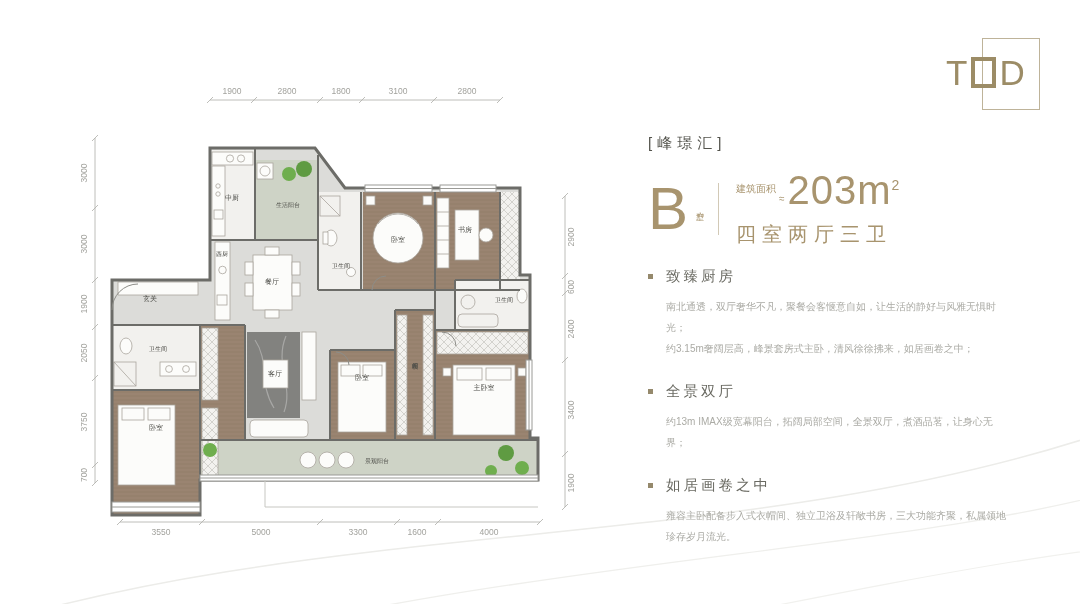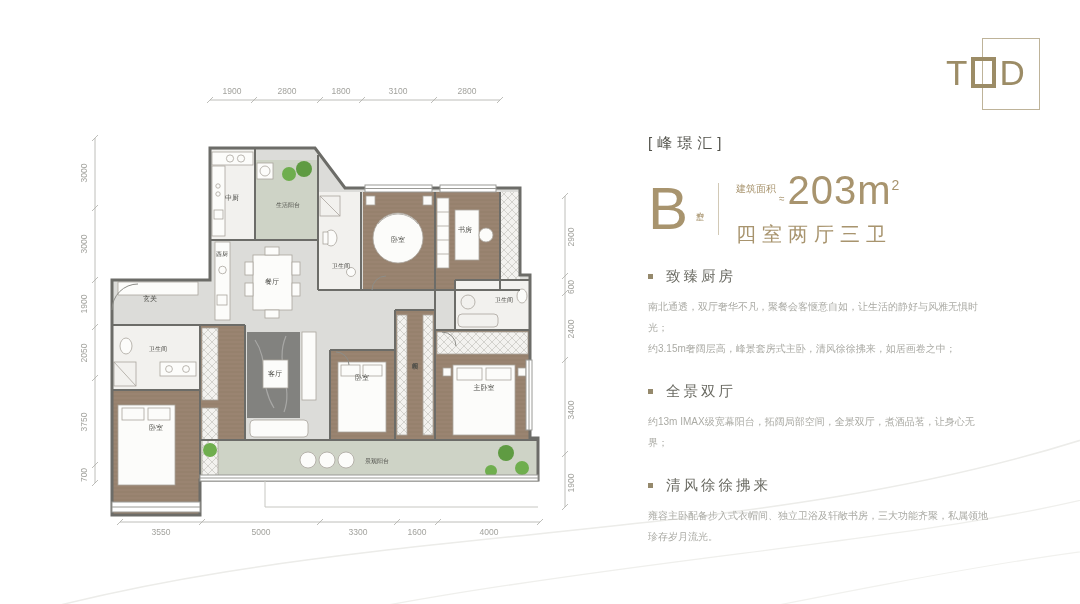--- a/index.html
+++ b/index.html
@@ -28,21 +28,21 @@
   .area-label{font-size:10px;margin-bottom:16px;}
   .area-approx{font-size:10px;margin:0 3px 6px 3px;}
   .area-value{font-size:40px;font-weight:400;letter-spacing:1px;}
   .area-sup{font-size:14px;margin-bottom:18px;}
   .rooms-summary{font-size:20px;color:#a8946e;letter-spacing:6px;margin-top:11px;}
   .features{margin-top:26px;}
   .feature{margin-bottom:23px;}
   .feature-title-row{display:flex;align-items:center;}
   .bullet{width:5px;height:5px;background:#95896c;margin-right:13px;flex:0 0 auto;}
   .feature-title{font-size:14.5px;color:#6a6a62;letter-spacing:3px;}
-  .feature-body{margin:10px 0 0 0;font-size:10px;color:#ababa5;line-height:2.1;width:342px;}
+  .feature-body{margin:10px 0 0 18px;font-size:10px;color:#ababa5;line-height:2.1;width:342px;}
 
   
   .logo{position:absolute;left:946px;top:38px;width:100px;height:78px;}
   .logo-frame{position:absolute;left:36px;top:0;width:56px;height:70px;border:1px solid #beb399;}
   .logo-letters{position:absolute;left:0;top:17px;display:flex;align-items:center;
                 font-size:35px;color:#9c8c66;font-weight:500;letter-spacing:1px;line-height:1;}
   .logo-square{display:inline-block;width:17px;height:23px;border:4px solid #9c8c66;margin:0 3px;}
 </style>
 </head>
 <body>
@@ -349,21 +349,21 @@
         <span class="bullet"></span>
         <span class="feature-title">全景双厅</span>
       </div>
       <div class="feature-body">
         <div>约13m IMAX级宽幕阳台，拓阔局部空间，全景双厅，煮酒品茗，让身心无界；</div>
       </div>
     </div>
     <div class="feature">
       <div class="feature-title-row">
         <span class="bullet"></span>
-        <span class="feature-title">清风徐徐拂来</span>
+        <span class="feature-title">如居画卷之中</span>
       </div>
       <div class="feature-body">
         <div>雍容主卧配备步入式衣帽间、独立卫浴及轩敞书房，三大功能齐聚，私属领地珍存岁月流光。</div>
       </div>
     </div>
   </div>
 </div>
 
 <div class="logo">
   <div class="logo-frame"></div>

